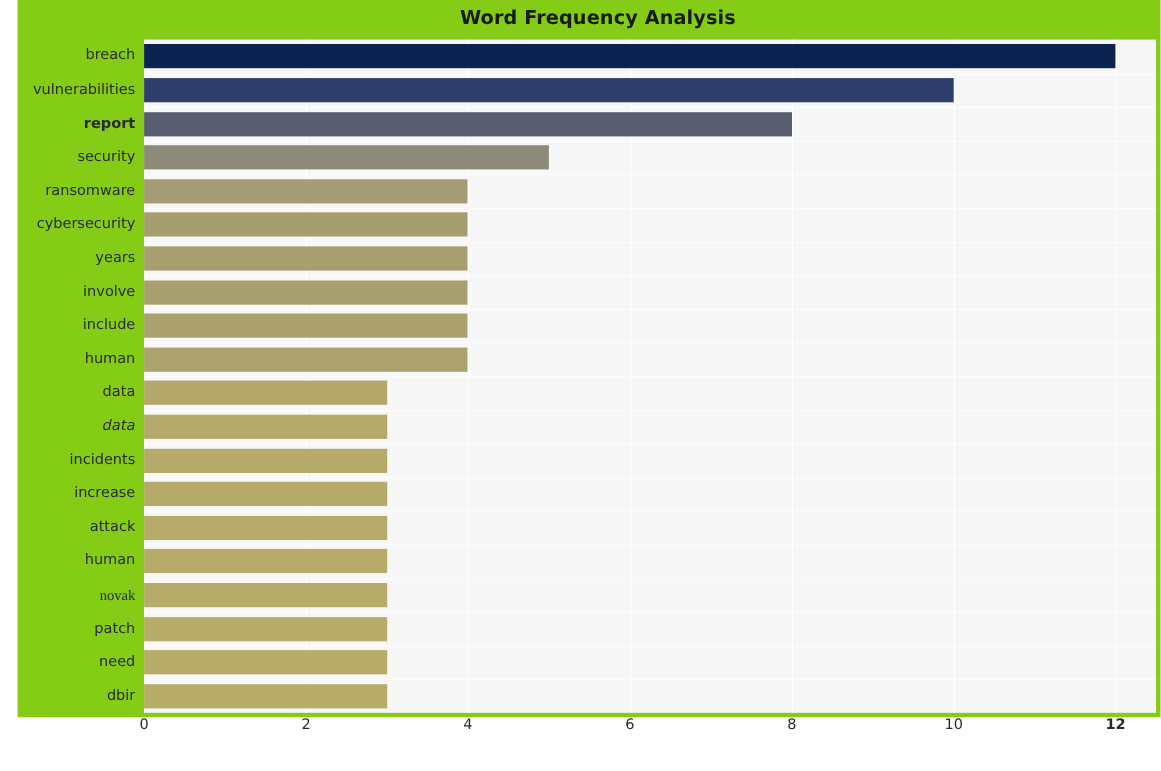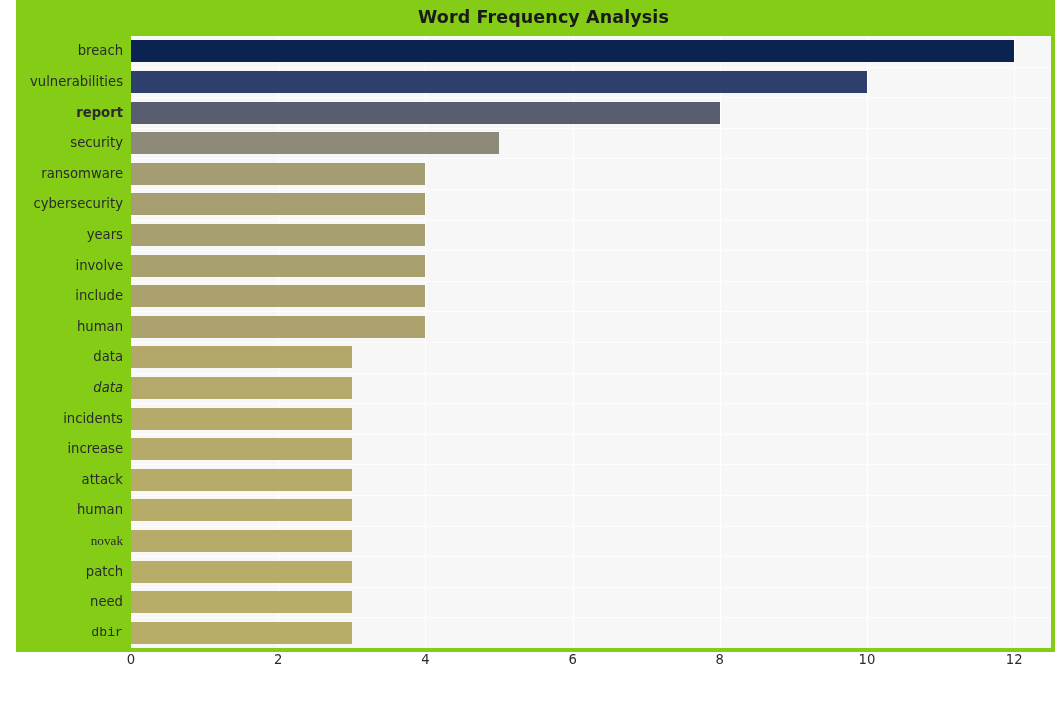--- a/index.html
+++ b/index.html
@@ -180,27 +180,27 @@
       <div class="ylabel" style="top: 282.7px;">human</div>
       <div class="ylabel" style="top: 313.3px;">data</div>
       <div class="ylabel" style="top: 343.9px; font-style: italic;">data</div>
       <div class="ylabel" style="top: 374.5px;">incidents</div>
       <div class="ylabel" style="top: 405.1px;">increase</div>
       <div class="ylabel" style="top: 435.7px;">attack</div>
       <div class="ylabel" style="top: 466.3px;">human</div>
       <div class="ylabel" style="top: 496.9px; font-family: Liberation Serif, serif;">novak</div>
       <div class="ylabel" style="top: 527.5px;">patch</div>
       <div class="ylabel" style="top: 558.1px;">need</div>
-      <div class="ylabel" style="top: 588.7px; font-family: Liberation Mono, monospace;">dbir</div>
+      <div class="ylabel" style="top: 588.7px;">dbir</div>
     </div>
 
   <div id="xticks">
       <div class="xtick" style="left: 115px;">0</div>
       <div class="xtick" style="left: 262.2px;">2</div>
       <div class="xtick" style="left: 409.4px;">4</div>
       <div class="xtick" style="left: 556.6px;">6</div>
       <div class="xtick" style="left: 703.8px;">8</div>
       <div class="xtick" style="left: 851px;">10</div>
-      <div class="xtick" style="left: 998.2px;">12</div>
+      <div class="xtick" style="left: 998.2px; font-weight: bold;">12</div>
     </div>
 
 
 </div>
 
 </body></html>

